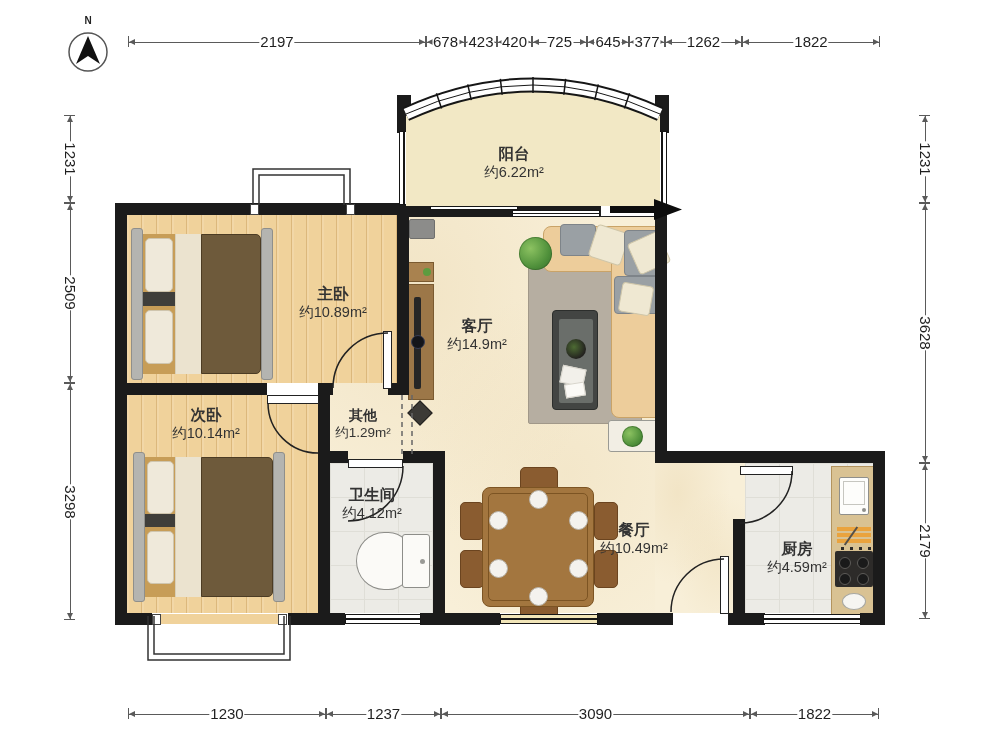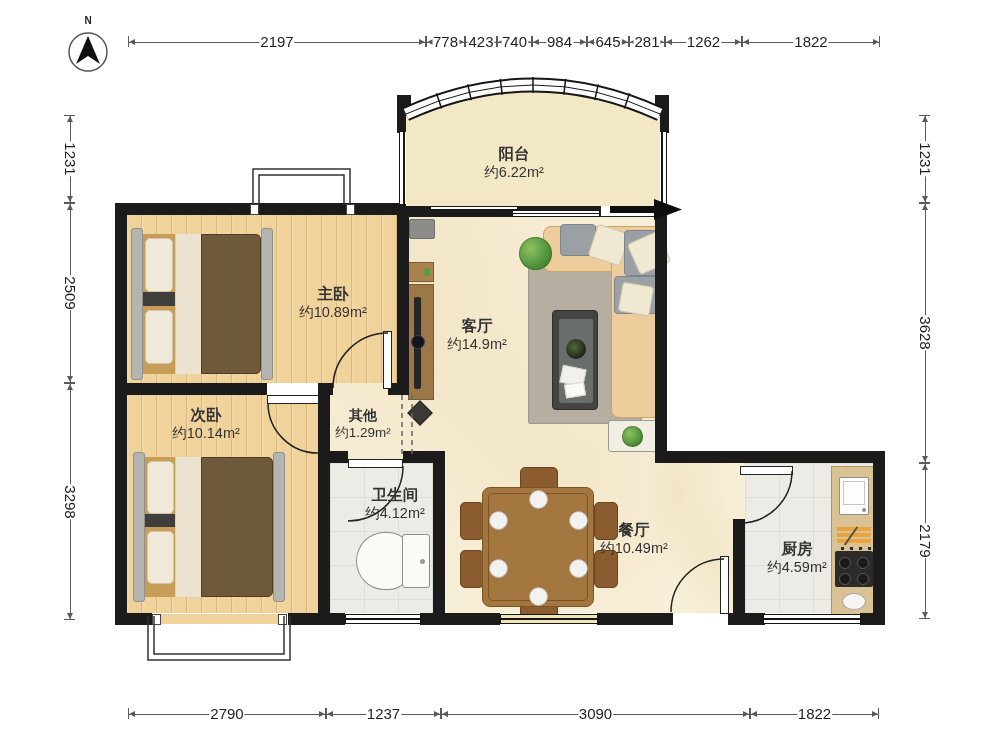--- a/index.html
+++ b/index.html
@@ -255,21 +255,21 @@
     <span class="ra">约14.9m²</span>
   </div>
   <div class="room-label" style="left:206px;top:424px;">
     <span class="rn">次卧</span>
     <span class="ra">约10.14m²</span>
   </div>
   <div class="room-label" style="left:363px;top:424px;font-size:13px;">
     <span class="rn" style="font-size:14px;">其他</span>
     <span class="ra" style="font-size:13.5px;">约1.29m²</span>
   </div>
-  <div class="room-label" style="left:395px;top:504px;">
+  <div class="room-label" style="left:372px;top:504px;">
     <span class="rn">卫生间</span>
     <span class="ra">约4.12m²</span>
   </div>
   <div class="room-label" style="left:634px;top:539px;">
     <span class="rn">餐厅</span>
     <span class="ra">约10.49m²</span>
   </div>
   <div class="room-label" style="left:797px;top:558px;">
     <span class="rn">厨房</span>
     <span class="ra">约4.59m²</span>
@@ -283,61 +283,61 @@
         <span class="ah" style="left: 1px; top: 5.5px; border-left: 0px; border-right: 6px solid rgb(90, 90, 90);"></span>
         <span class="ah" style="right: 1px; top: 5.5px; border-right: 0px; border-left: 6px solid rgb(90, 90, 90);"></span>
         <span class="dlabel">2197</span>
       </div>
       <div class="dim h" style="left: 426px; width: 39px; top: 33px; height: 18px;">
         <span class="dline"></span>
         <span class="tk" style="left: 0px;"></span>
         <span class="tk" style="right: 0px;"></span>
         <span class="ah" style="left: 1px; top: 5.5px; border-left: 0px; border-right: 6px solid rgb(90, 90, 90);"></span>
         <span class="ah" style="right: 1px; top: 5.5px; border-right: 0px; border-left: 6px solid rgb(90, 90, 90);"></span>
-        <span class="dlabel">778</span>
+        <span class="dlabel">678</span>
       </div>
       <div class="dim h" style="left: 465px; width: 32px; top: 33px; height: 18px;">
         <span class="dline"></span>
         <span class="tk" style="left: 0px;"></span>
         <span class="tk" style="right: 0px;"></span>
         <span class="ah" style="left: 1px; top: 5.5px; border-left: 0px; border-right: 6px solid rgb(90, 90, 90);"></span>
         <span class="ah" style="right: 1px; top: 5.5px; border-right: 0px; border-left: 6px solid rgb(90, 90, 90);"></span>
         <span class="dlabel">423</span>
       </div>
       <div class="dim h" style="left: 497px; width: 35px; top: 33px; height: 18px;">
         <span class="dline"></span>
         <span class="tk" style="left: 0px;"></span>
         <span class="tk" style="right: 0px;"></span>
         <span class="ah" style="left: 1px; top: 5.5px; border-left: 0px; border-right: 6px solid rgb(90, 90, 90);"></span>
         <span class="ah" style="right: 1px; top: 5.5px; border-right: 0px; border-left: 6px solid rgb(90, 90, 90);"></span>
-        <span class="dlabel">740</span>
+        <span class="dlabel">420</span>
       </div>
       <div class="dim h" style="left: 532px; width: 55px; top: 33px; height: 18px;">
         <span class="dline"></span>
         <span class="tk" style="left: 0px;"></span>
         <span class="tk" style="right: 0px;"></span>
         <span class="ah" style="left: 1px; top: 5.5px; border-left: 0px; border-right: 6px solid rgb(90, 90, 90);"></span>
         <span class="ah" style="right: 1px; top: 5.5px; border-right: 0px; border-left: 6px solid rgb(90, 90, 90);"></span>
-        <span class="dlabel">984</span>
+        <span class="dlabel">725</span>
       </div>
       <div class="dim h" style="left: 587px; width: 42px; top: 33px; height: 18px;">
         <span class="dline"></span>
         <span class="tk" style="left: 0px;"></span>
         <span class="tk" style="right: 0px;"></span>
         <span class="ah" style="left: 1px; top: 5.5px; border-left: 0px; border-right: 6px solid rgb(90, 90, 90);"></span>
         <span class="ah" style="right: 1px; top: 5.5px; border-right: 0px; border-left: 6px solid rgb(90, 90, 90);"></span>
         <span class="dlabel">645</span>
       </div>
       <div class="dim h" style="left: 629px; width: 36px; top: 33px; height: 18px;">
         <span class="dline"></span>
         <span class="tk" style="left: 0px;"></span>
         <span class="tk" style="right: 0px;"></span>
         <span class="ah" style="left: 1px; top: 5.5px; border-left: 0px; border-right: 6px solid rgb(90, 90, 90);"></span>
         <span class="ah" style="right: 1px; top: 5.5px; border-right: 0px; border-left: 6px solid rgb(90, 90, 90);"></span>
-        <span class="dlabel">281</span>
+        <span class="dlabel">377</span>
       </div>
       <div class="dim h" style="left: 665px; width: 77px; top: 33px; height: 18px;">
         <span class="dline"></span>
         <span class="tk" style="left: 0px;"></span>
         <span class="tk" style="right: 0px;"></span>
         <span class="ah" style="left: 1px; top: 5.5px; border-left: 0px; border-right: 6px solid rgb(90, 90, 90);"></span>
         <span class="ah" style="right: 1px; top: 5.5px; border-right: 0px; border-left: 6px solid rgb(90, 90, 90);"></span>
         <span class="dlabel">1262</span>
       </div>
       <div class="dim h" style="left: 742px; width: 138px; top: 33px; height: 18px;">
@@ -347,21 +347,21 @@
         <span class="ah" style="left: 1px; top: 5.5px; border-left: 0px; border-right: 6px solid rgb(90, 90, 90);"></span>
         <span class="ah" style="right: 1px; top: 5.5px; border-right: 0px; border-left: 6px solid rgb(90, 90, 90);"></span>
         <span class="dlabel">1822</span>
       </div>
       <div class="dim h" style="left: 128px; width: 198px; top: 705px; height: 18px;">
         <span class="dline"></span>
         <span class="tk" style="left: 0px;"></span>
         <span class="tk" style="right: 0px;"></span>
         <span class="ah" style="left: 1px; top: 5.5px; border-left: 0px; border-right: 6px solid rgb(90, 90, 90);"></span>
         <span class="ah" style="right: 1px; top: 5.5px; border-right: 0px; border-left: 6px solid rgb(90, 90, 90);"></span>
-        <span class="dlabel">2790</span>
+        <span class="dlabel">1230</span>
       </div>
       <div class="dim h" style="left: 326px; width: 115px; top: 705px; height: 18px;">
         <span class="dline"></span>
         <span class="tk" style="left: 0px;"></span>
         <span class="tk" style="right: 0px;"></span>
         <span class="ah" style="left: 1px; top: 5.5px; border-left: 0px; border-right: 6px solid rgb(90, 90, 90);"></span>
         <span class="ah" style="right: 1px; top: 5.5px; border-right: 0px; border-left: 6px solid rgb(90, 90, 90);"></span>
         <span class="dlabel">1237</span>
       </div>
       <div class="dim h" style="left: 441px; width: 309px; top: 705px; height: 18px;">

